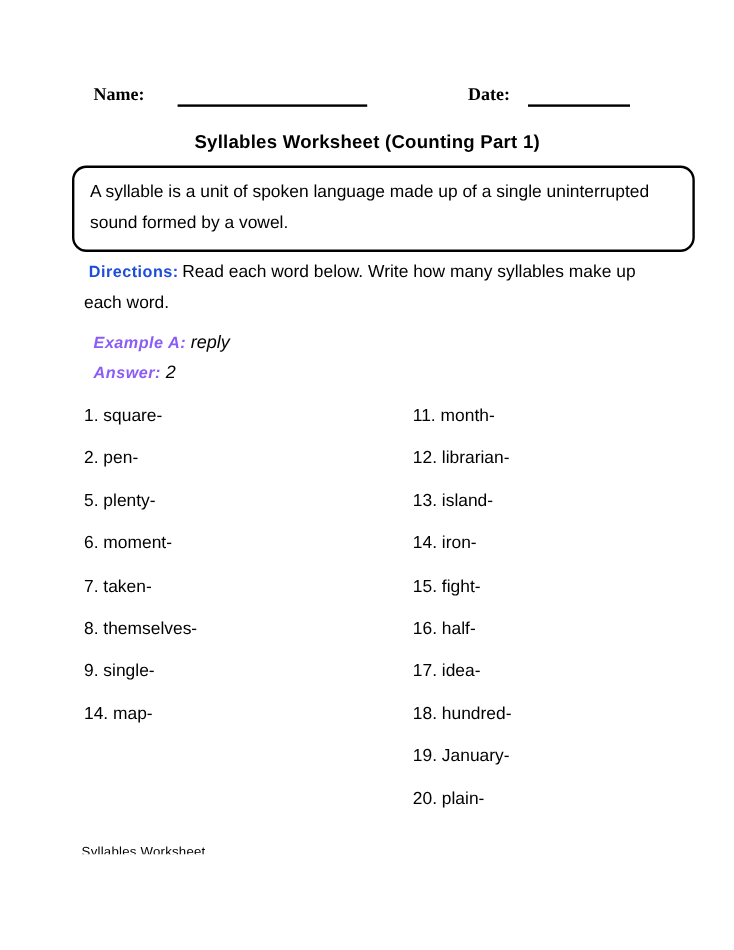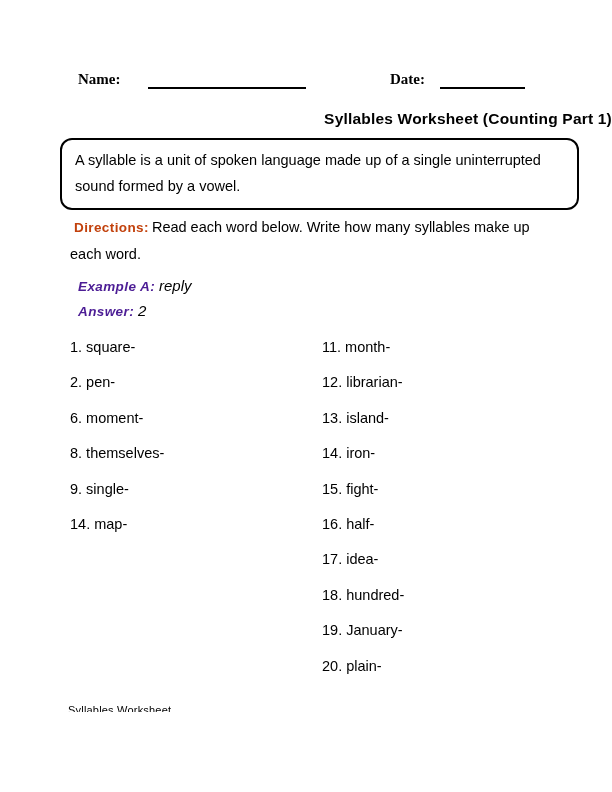--- a/index.html
+++ b/index.html
@@ -31,21 +31,21 @@
   }
   .name-blank { left: 148px; width: 158px; }
   .date-blank { left: 440px; width: 85px; }
 
   
   .title {
     position: absolute;
     top: 110px;
     left: 0;
     width: 612px;
-    text-align: right;
+    text-align: center;
     font-weight: bold;
     font-size: 15.5px;
     letter-spacing: 0.2px;
   }
 
   
   .definition-box {
     position: absolute;
     left: 60px;
     top: 138px;
@@ -63,49 +63,49 @@
     left: 70px;
     top: 214px;
     width: 480px;
     font-size: 14.5px;
     line-height: 26px;
   }
   .dir-label {
     font-size: 13.5px;
     font-weight: 600;
     letter-spacing: 0.4px;
-    color: #c2410c;
+    color: #1d4ed8;
     padding-left: 4px;
     padding-right: 3px;
   }
 
   
   .example-row { position: absolute; left: 78px; top: 277px; }
   .answer-row  { position: absolute; left: 78px; top: 302px; }
   .script-label {
     font-style: italic;
     font-size: 13.5px;
     font-weight: 600;
     letter-spacing: 0.4px;
-    color: #4c1d95;
+    color: #8b5cf6;
     margin-right: 4px;
   }
   .hand-value {
     font-style: italic;
     font-size: 15px;
   }
 
   
   .word-col {
     position: absolute;
     top: 330px;
     width: 250px;
   }
   .col-left  { left: 70px; }
-  .col-right { left: 322px; }
+  .col-right { left: 344px; }
   .word-item {
     height: 35.4px;
     line-height: 35.4px;
     font-size: 14.5px;
     white-space: nowrap;
   }
 
   
   .footer {
     position: absolute;
@@ -139,21 +139,23 @@
     <span class="script-label">Example A:</span><span class="hand-value">reply</span>
   </div>
 
   <div class="answer-row">
     <span class="script-label">Answer:</span><span class="hand-value">2</span>
   </div>
 
   <div class="word-col col-left">
     <div class="word-item">1. square-</div>
     <div class="word-item">2. pen-</div>
+    <div class="word-item">5. plenty-</div>
     <div class="word-item">6. moment-</div>
+    <div class="word-item">7. taken-</div>
     <div class="word-item">8. themselves-</div>
     <div class="word-item">9. single-</div>
     <div class="word-item">14. map-</div>
   </div>
 
   <div class="word-col col-right">
     <div class="word-item">11. month-</div>
     <div class="word-item">12. librarian-</div>
     <div class="word-item">13. island-</div>
     <div class="word-item">14. iron-</div>

